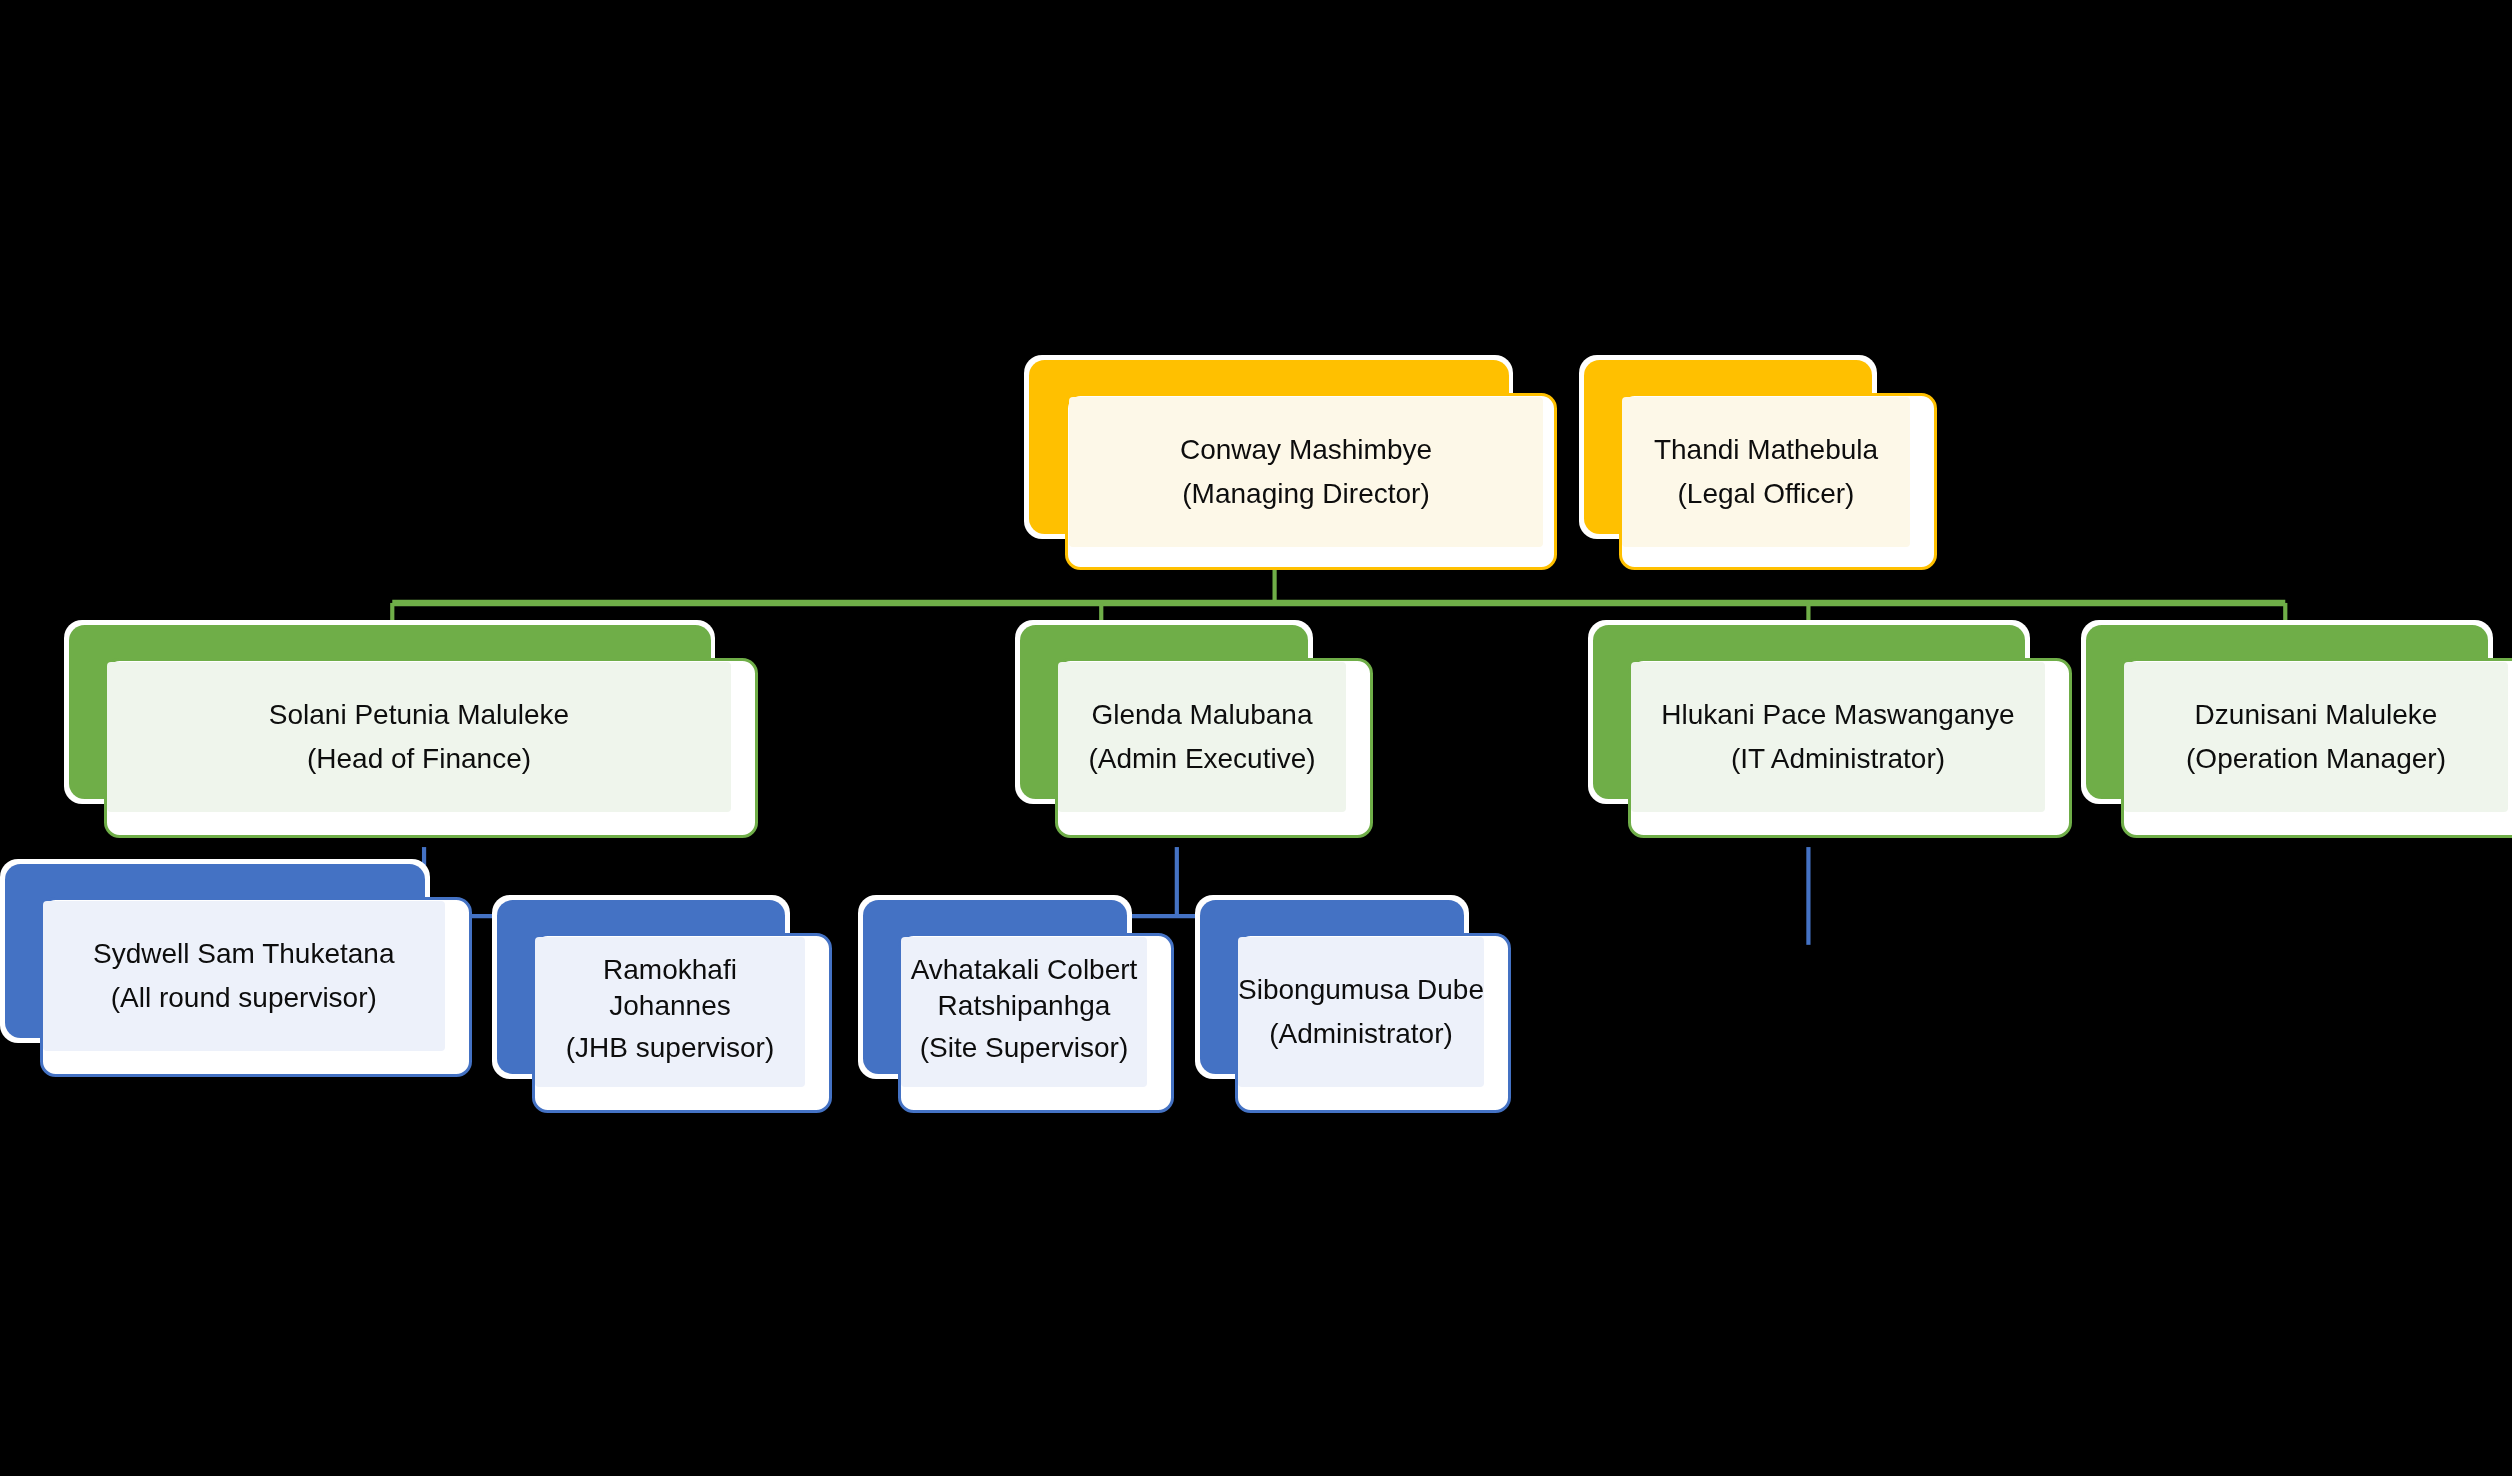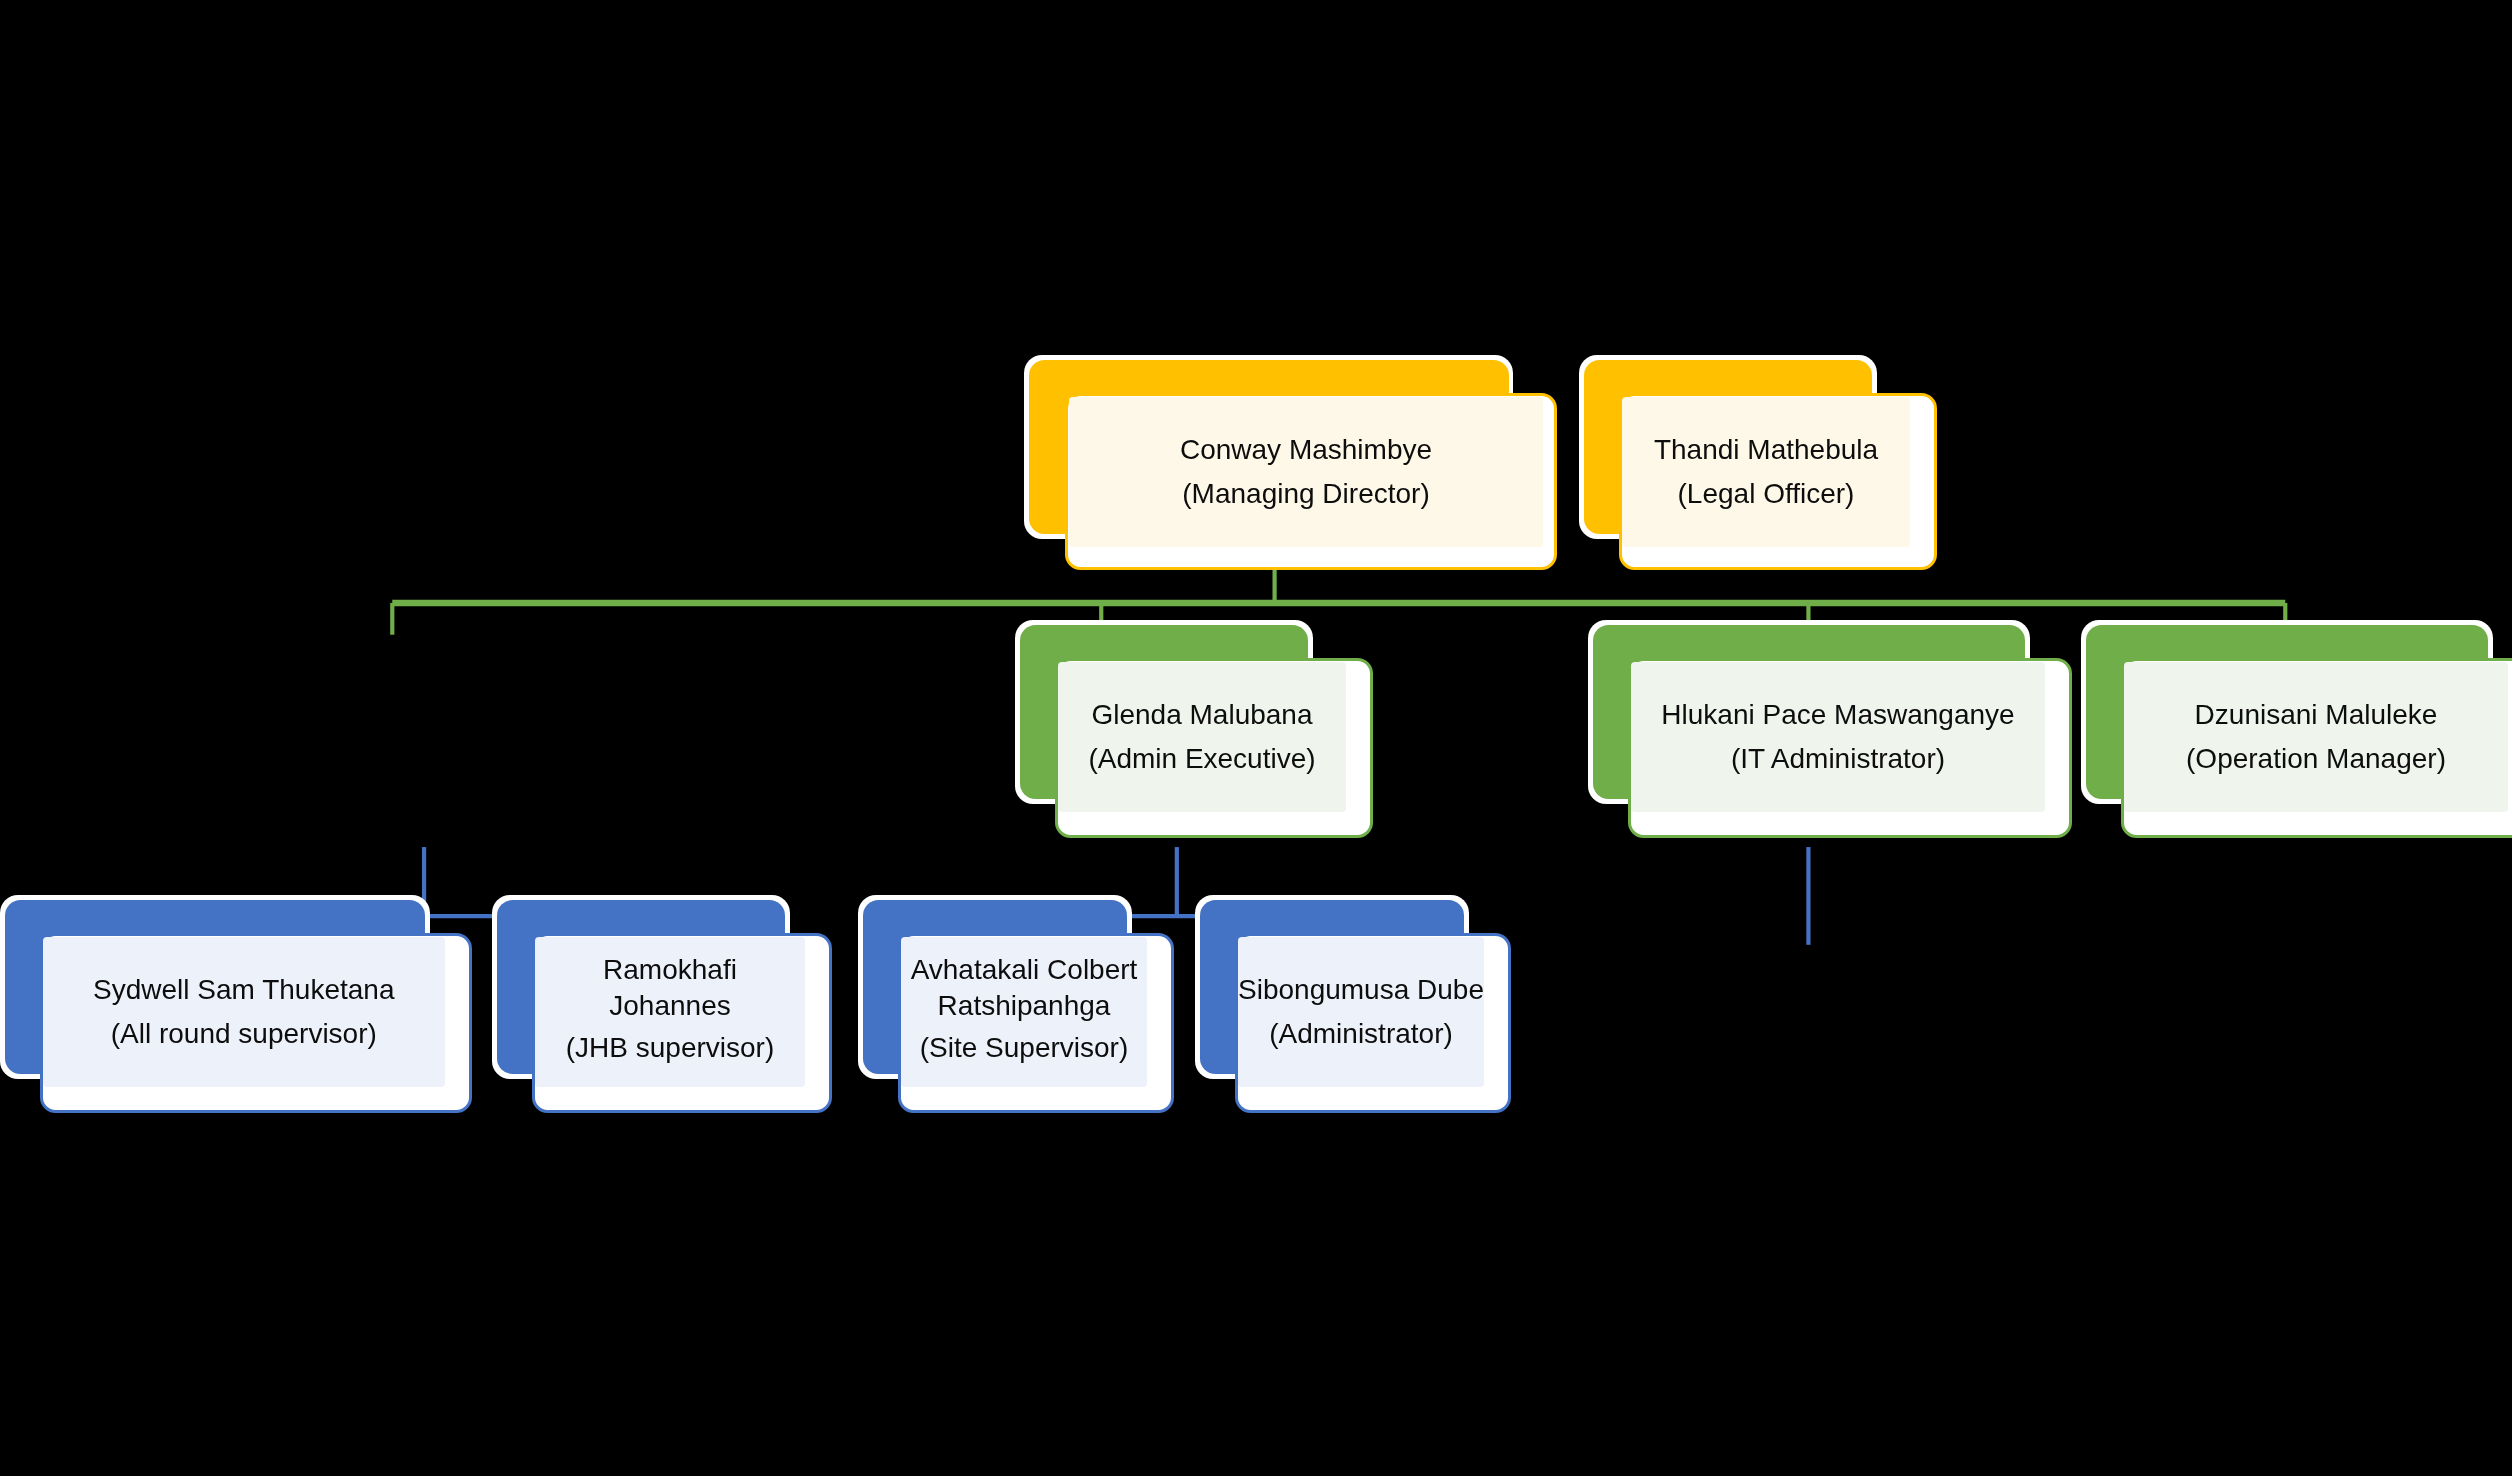--- a/index.html
+++ b/index.html
@@ -137,20 +137,29 @@
   <div class="node tier-gold" style="left:1584px; top:360px; width:330px; height:210px;">
     <div class="halo" style="left:-4.8px; top:-4.8px; width:298px; height:184px;"></div>
     <div class="slab" style="width:288px; height:174px;"></div>
     <div class="card" style="left:35px; top:33px; width:318px; height:177px;"></div>
     <div class="panel" style="left:38px; top:37px; width:288px; height:150px;">
       <div class="label-line">Thandi Mathebula</div>
       <div class="label-line">(Legal Officer)</div>
     </div>
   </div>
 
+  <div class="node tier-green" style="left:69px; top:625px; width:684px; height:222px;">
+    <div class="halo" style="left:-4.8px; top:-4.8px; width:651px; height:184px;"></div>
+    <div class="slab" style="width:642px; height:174px;"></div>
+    <div class="card" style="left:35px; top:33px; width:654px; height:180px;"></div>
+    <div class="panel" style="left:38px; top:37px; width:624px; height:150px;">
+      <div class="label-line">Solani Petunia Maluleke</div>
+      <div class="label-line">(Head of Finance)</div>
+    </div>
+  </div>
 
   <div class="node tier-green" style="left:1020px; top:625px; width:348px; height:222px;padding-left:48px;">
     <div class="halo" style="left:-4.8px; top:-4.8px; width:298px; height:184px;"></div>
     <div class="slab" style="width:288px; height:174px;"></div>
     <div class="card" style="left:35px; top:33px; width:318px; height:180px;"></div>
     <div class="panel" style="left:38px; top:37px; width:288px; height:150px;">
       <div class="label-line">Glenda Malubana</div>
       <div class="label-line">(Admin Executive)</div>
     </div>
   </div>
@@ -168,21 +177,21 @@
   <div class="node tier-green" style="left:2086px; top:625px; width:426px; height:222px;">
     <div class="halo" style="left:-4.8px; top:-4.8px; width:412px; height:184px;"></div>
     <div class="slab" style="width:402px; height:174px;"></div>
     <div class="card" style="left:35px; top:33px; width:414px; height:180px;"></div>
     <div class="panel" style="left:38px; top:37px; width:384px; height:150px;">
       <div class="label-line">Dzunisani Maluleke</div>
       <div class="label-line">(Operation Manager)</div>
     </div>
   </div>
 
-  <div class="node tier-blue" style="left:4.8px; top:900px; width:480px; height:216px;padding-left:18px;">
+  <div class="node tier-blue" style="left:4.8px; top:864px; width:480px; height:216px;padding-left:18px;">
     <div class="halo" style="left:-4.8px; top:-4.8px; width:430px; height:184px;"></div>
     <div class="slab" style="width:420px; height:174px;"></div>
     <div class="card" style="left:35px; top:33px; width:432px; height:180px;"></div>
     <div class="panel" style="left:38px; top:37px; width:402px; height:150px;">
       <div class="label-line">Sydwell Sam Thuketana</div>
       <div class="label-line">(All round supervisor)</div>
     </div>
   </div>
 
   <div class="node tier-blue" style="left:497px; top:900px; width:336px; height:216px;">

